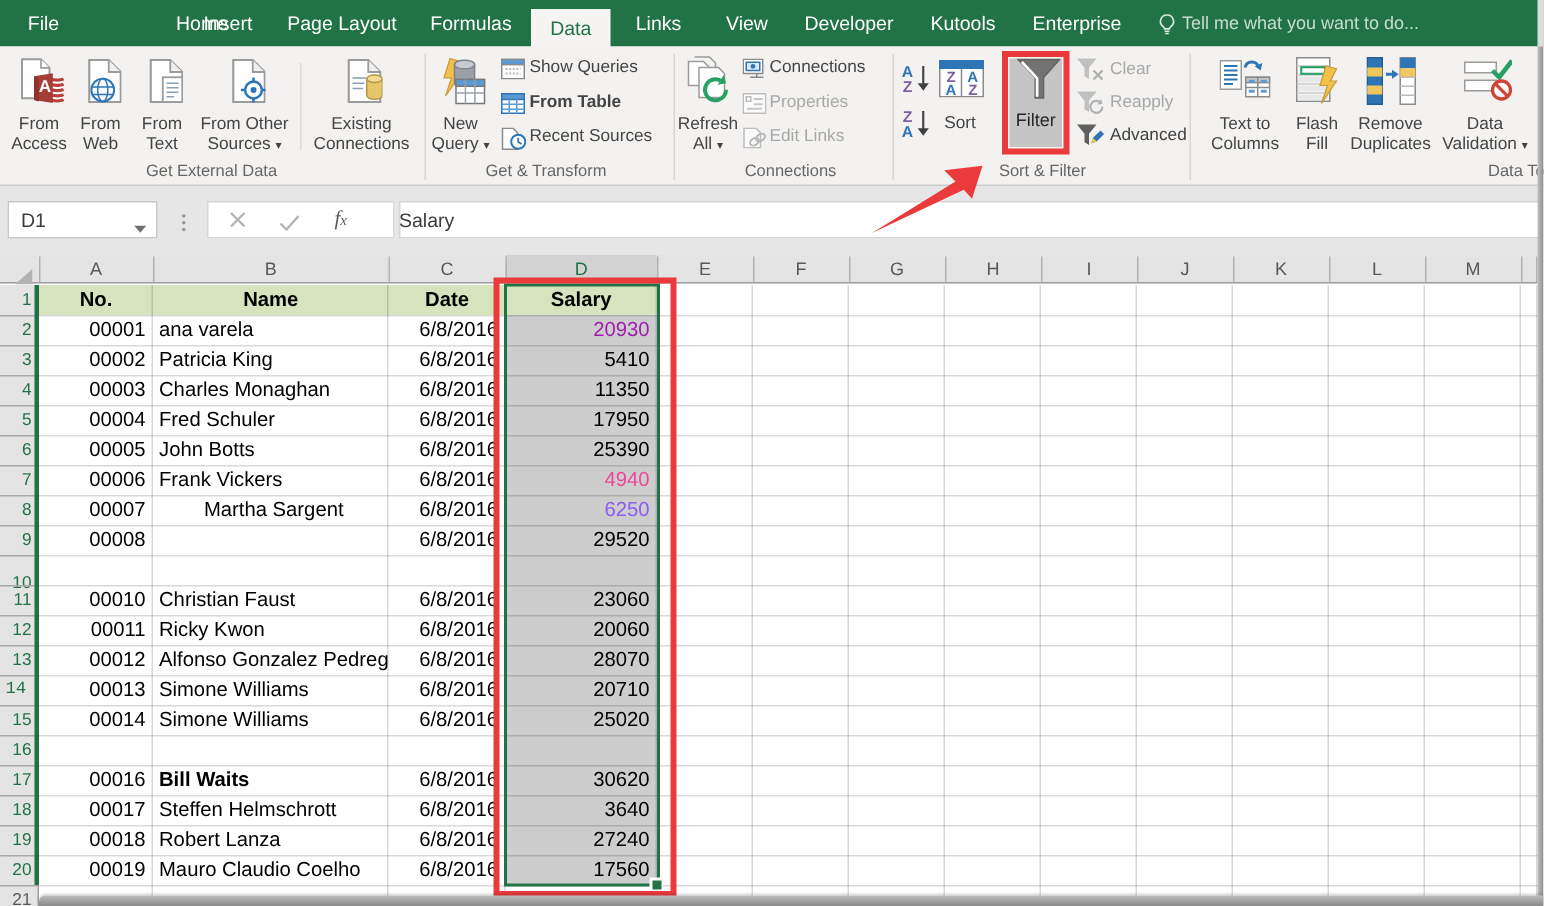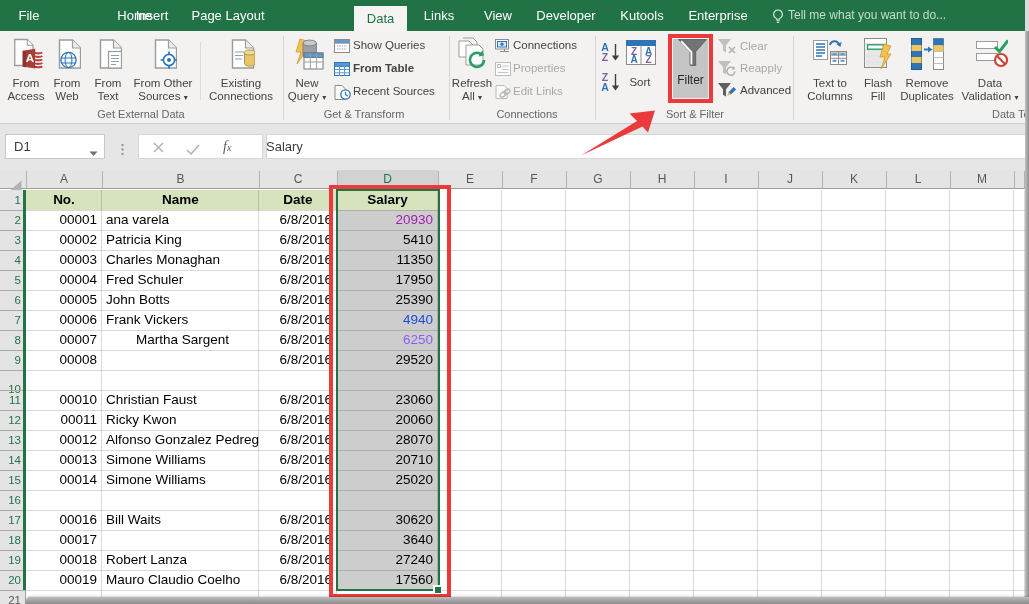--- a/index.html
+++ b/index.html
@@ -4,20 +4,21 @@
 html,body{width:1029px;height:604px;overflow:hidden;background:#fff;
 font-family:"Liberation Sans",sans-serif;}
 #app{position:absolute;left:0;top:0;width:1029px;height:604px;background:#fff;overflow:hidden}
 </style></head><body>
 <div id="app">
 <div style="position:absolute;left:0px;top:0px;width:1029px;height:31px;background:#217346;"></div>
 <div style="position:absolute;left:-31px;top:0px;width:120px;height:31px;font-size:13px;line-height:31px;color:#ffffff;text-align:center;font-weight:normal;white-space:nowrap;">File</div>
 <div style="position:absolute;left:32px;top:0px;width:120px;height:31px;font-size:13px;line-height:31px;color:#ffffff;text-align:right;font-weight:normal;white-space:nowrap;">Home</div>
 <div style="position:absolute;left:92px;top:0px;width:120px;height:31px;font-size:13px;line-height:31px;color:#ffffff;text-align:center;font-weight:normal;white-space:nowrap;">Insert</div>
 <div style="position:absolute;left:168px;top:0px;width:120px;height:31px;font-size:13px;line-height:31px;color:#ffffff;text-align:center;font-weight:normal;white-space:nowrap;">Page Layout</div>
+<div style="position:absolute;left:254px;top:0px;width:120px;height:31px;font-size:13px;line-height:31px;color:#ffffff;text-align:center;font-weight:normal;white-space:nowrap;">Formulas</div>
 <div style="position:absolute;left:379px;top:0px;width:120px;height:31px;font-size:13px;line-height:31px;color:#ffffff;text-align:center;font-weight:normal;white-space:nowrap;">Links</div>
 <div style="position:absolute;left:438px;top:0px;width:120px;height:31px;font-size:13px;line-height:31px;color:#ffffff;text-align:center;font-weight:normal;white-space:nowrap;">View</div>
 <div style="position:absolute;left:506px;top:0px;width:120px;height:31px;font-size:13px;line-height:31px;color:#ffffff;text-align:center;font-weight:normal;white-space:nowrap;">Developer</div>
 <div style="position:absolute;left:582px;top:0px;width:120px;height:31px;font-size:13px;line-height:31px;color:#ffffff;text-align:center;font-weight:normal;white-space:nowrap;">Kutools</div>
 <div style="position:absolute;left:658px;top:0px;width:120px;height:31px;font-size:13px;line-height:31px;color:#ffffff;text-align:center;font-weight:normal;white-space:nowrap;">Enterprise</div>
 <div style="position:absolute;left:354px;top:6px;width:53px;height:26px;background:#f5f4f3;"></div>
 <div style="position:absolute;left:354px;top:6px;width:53px;height:25px;font-size:13px;line-height:25px;color:#217346;text-align:center;font-weight:normal;white-space:nowrap;">Data</div>
 <div style="position:absolute;left:772px;top:9px;width:12px;height:15px;"><svg width="12" height="15" viewBox="0 0 12 15">
         <path d="M6 1a4.3 4.3 0 0 1 2.4 7.9c-.5.4-.8.9-.8 1.4H4.4c0-.5-.3-1-.8-1.4A4.3 4.3 0 0 1 6 1z" fill="none" stroke="#d9e9df" stroke-width="1.1"></path>
         <path d="M4.4 11.8h3.2M4.8 13.4h2.4" stroke="#d9e9df" stroke-width="1"></path>
@@ -306,21 +307,21 @@
 <div style="position:absolute;left:0px;top:350px;width:21px;height:20px;font-size:11.5px;line-height:20px;color:#217346;text-align:right;font-weight:normal;white-space:nowrap;">9</div>
 <div style="position:absolute;left:0px;top:370px;width:26px;height:1px;background:#a9a9a9;"></div>
 <div style="position:absolute;left:0px;top:379px;width:21px;height:20px;font-size:11.5px;line-height:20px;color:#217346;text-align:right;font-weight:normal;white-space:nowrap;">10</div>
 <div style="position:absolute;left:0px;top:390px;width:26px;height:1px;background:#a9a9a9;"></div>
 <div style="position:absolute;left:0px;top:390px;width:21px;height:20px;font-size:11.5px;line-height:20px;color:#217346;text-align:right;font-weight:normal;white-space:nowrap;">11</div>
 <div style="position:absolute;left:0px;top:410px;width:26px;height:1px;background:#a9a9a9;"></div>
 <div style="position:absolute;left:0px;top:410px;width:21px;height:20px;font-size:11.5px;line-height:20px;color:#217346;text-align:right;font-weight:normal;white-space:nowrap;">12</div>
 <div style="position:absolute;left:0px;top:430px;width:26px;height:1px;background:#a9a9a9;"></div>
 <div style="position:absolute;left:0px;top:430px;width:21px;height:20px;font-size:11.5px;line-height:20px;color:#217346;text-align:right;font-weight:normal;white-space:nowrap;">13</div>
 <div style="position:absolute;left:0px;top:450px;width:26px;height:1px;background:#a9a9a9;"></div>
-<div style="position:absolute;left:0px;top:450px;width:21px;height:20px;font-size:11.5px;line-height:20px;color:#217346;text-align:right;font-weight:normal;white-space:nowrap;">14</div>
+<div style="position:absolute;left:0px;top:450px;width:21px;height:20px;font-size:11.5px;line-height:20px;color:#217346;text-align:center;font-weight:normal;white-space:nowrap;font-family:Liberation Mono, monospace;">14</div>
 <div style="position:absolute;left:0px;top:470px;width:26px;height:1px;background:#a9a9a9;"></div>
 <div style="position:absolute;left:0px;top:470px;width:21px;height:20px;font-size:11.5px;line-height:20px;color:#217346;text-align:right;font-weight:normal;white-space:nowrap;">15</div>
 <div style="position:absolute;left:0px;top:490px;width:26px;height:1px;background:#a9a9a9;"></div>
 <div style="position:absolute;left:0px;top:490px;width:21px;height:20px;font-size:11.5px;line-height:20px;color:#217346;text-align:right;font-weight:normal;white-space:nowrap;">16</div>
 <div style="position:absolute;left:0px;top:510px;width:26px;height:1px;background:#a9a9a9;"></div>
 <div style="position:absolute;left:0px;top:510px;width:21px;height:20px;font-size:11.5px;line-height:20px;color:#217346;text-align:right;font-weight:normal;white-space:nowrap;">17</div>
 <div style="position:absolute;left:0px;top:530px;width:26px;height:1px;background:#a9a9a9;"></div>
 <div style="position:absolute;left:0px;top:530px;width:21px;height:20px;font-size:11.5px;line-height:20px;color:#217346;text-align:right;font-weight:normal;white-space:nowrap;">18</div>
 <div style="position:absolute;left:0px;top:550px;width:26px;height:1px;background:#a9a9a9;"></div>
 <div style="position:absolute;left:0px;top:550px;width:21px;height:20px;font-size:11.5px;line-height:20px;color:#217346;text-align:right;font-weight:normal;white-space:nowrap;">19</div>
@@ -387,21 +388,21 @@
 <div style="position:absolute;left:106px;top:270px;width:153px;height:20px;font-size:13.5px;line-height:20px;color:#000;text-align:left;font-weight:normal;white-space:nowrap;overflow:hidden;">Fred Schuler</div>
 <div style="position:absolute;left:259px;top:270px;width:73px;height:20px;font-size:13.5px;line-height:20px;color:#000;text-align:right;font-weight:normal;white-space:nowrap;">6/8/2016</div>
 <div style="position:absolute;left:337px;top:270px;width:96px;height:20px;font-size:13.5px;line-height:20px;color:#000;text-align:right;font-weight:normal;white-space:nowrap;">17950</div>
 <div style="position:absolute;left:26px;top:290px;width:71px;height:20px;font-size:13.5px;line-height:20px;color:#000;text-align:right;font-weight:normal;white-space:nowrap;">00005</div>
 <div style="position:absolute;left:106px;top:290px;width:153px;height:20px;font-size:13.5px;line-height:20px;color:#000;text-align:left;font-weight:normal;white-space:nowrap;overflow:hidden;">John Botts</div>
 <div style="position:absolute;left:259px;top:290px;width:73px;height:20px;font-size:13.5px;line-height:20px;color:#000;text-align:right;font-weight:normal;white-space:nowrap;">6/8/2016</div>
 <div style="position:absolute;left:337px;top:290px;width:96px;height:20px;font-size:13.5px;line-height:20px;color:#000;text-align:right;font-weight:normal;white-space:nowrap;">25390</div>
 <div style="position:absolute;left:26px;top:310px;width:71px;height:20px;font-size:13.5px;line-height:20px;color:#000;text-align:right;font-weight:normal;white-space:nowrap;padding-left:21px;">00006</div>
 <div style="position:absolute;left:106px;top:310px;width:153px;height:20px;font-size:13.5px;line-height:20px;color:#000;text-align:left;font-weight:normal;white-space:nowrap;overflow:hidden;">Frank Vickers</div>
 <div style="position:absolute;left:259px;top:310px;width:73px;height:20px;font-size:13.5px;line-height:20px;color:#000;text-align:right;font-weight:normal;white-space:nowrap;">6/8/2016</div>
-<div style="position:absolute;left:337px;top:310px;width:96px;height:20px;font-size:13.5px;line-height:20px;color:#1d4ed8;text-align:right;font-weight:normal;white-space:nowrap;">4940</div>
+<div style="position:absolute;left:337px;top:310px;width:96px;height:20px;font-size:13.5px;line-height:20px;color:#ec4899;text-align:right;font-weight:normal;white-space:nowrap;">4940</div>
 <div style="position:absolute;left:26px;top:330px;width:71px;height:20px;font-size:13.5px;line-height:20px;color:#000;text-align:right;font-weight:normal;white-space:nowrap;">00007</div>
 <div style="position:absolute;left:106px;top:330px;width:153px;height:20px;font-size:13.5px;line-height:20px;color:#000;text-align:center;font-weight:normal;white-space:nowrap;overflow:hidden;">Martha Sargent</div>
 <div style="position:absolute;left:259px;top:330px;width:73px;height:20px;font-size:13.5px;line-height:20px;color:#000;text-align:right;font-weight:normal;white-space:nowrap;">6/8/2016</div>
 <div style="position:absolute;left:337px;top:330px;width:96px;height:20px;font-size:13.5px;line-height:20px;color:#8b5cf6;text-align:right;font-weight:normal;white-space:nowrap;">6250</div>
 <div style="position:absolute;left:26px;top:350px;width:71px;height:20px;font-size:13.5px;line-height:20px;color:#000;text-align:right;font-weight:normal;white-space:nowrap;">00008</div>
 <div style="position:absolute;left:259px;top:350px;width:73px;height:20px;font-size:13.5px;line-height:20px;color:#000;text-align:right;font-weight:normal;white-space:nowrap;">6/8/2016</div>
 <div style="position:absolute;left:337px;top:350px;width:96px;height:20px;font-size:13.5px;line-height:20px;color:#000;text-align:right;font-weight:normal;white-space:nowrap;">29520</div>
 <div style="position:absolute;left:26px;top:390px;width:71px;height:20px;font-size:13.5px;line-height:20px;color:#000;text-align:right;font-weight:normal;white-space:nowrap;">00010</div>
 <div style="position:absolute;left:106px;top:390px;width:153px;height:20px;font-size:13.5px;line-height:20px;color:#000;text-align:left;font-weight:normal;white-space:nowrap;overflow:hidden;">Christian Faust</div>
 <div style="position:absolute;left:259px;top:390px;width:73px;height:20px;font-size:13.5px;line-height:20px;color:#000;text-align:right;font-weight:normal;white-space:nowrap;">6/8/2016</div>
@@ -416,24 +417,25 @@
 <div style="position:absolute;left:337px;top:430px;width:96px;height:20px;font-size:13.5px;line-height:20px;color:#000;text-align:right;font-weight:normal;white-space:nowrap;">28070</div>
 <div style="position:absolute;left:26px;top:450px;width:71px;height:20px;font-size:13.5px;line-height:20px;color:#000;text-align:right;font-weight:normal;white-space:nowrap;">00013</div>
 <div style="position:absolute;left:106px;top:450px;width:153px;height:20px;font-size:13.5px;line-height:20px;color:#000;text-align:left;font-weight:normal;white-space:nowrap;overflow:hidden;">Simone Williams</div>
 <div style="position:absolute;left:259px;top:450px;width:73px;height:20px;font-size:13.5px;line-height:20px;color:#000;text-align:right;font-weight:normal;white-space:nowrap;">6/8/2016</div>
 <div style="position:absolute;left:337px;top:450px;width:96px;height:20px;font-size:13.5px;line-height:20px;color:#000;text-align:right;font-weight:normal;white-space:nowrap;">20710</div>
 <div style="position:absolute;left:26px;top:470px;width:71px;height:20px;font-size:13.5px;line-height:20px;color:#000;text-align:right;font-weight:normal;white-space:nowrap;">00014</div>
 <div style="position:absolute;left:106px;top:470px;width:153px;height:20px;font-size:13.5px;line-height:20px;color:#000;text-align:left;font-weight:normal;white-space:nowrap;overflow:hidden;">Simone Williams</div>
 <div style="position:absolute;left:259px;top:470px;width:73px;height:20px;font-size:13.5px;line-height:20px;color:#000;text-align:right;font-weight:normal;white-space:nowrap;">6/8/2016</div>
 <div style="position:absolute;left:337px;top:470px;width:96px;height:20px;font-size:13.5px;line-height:20px;color:#000;text-align:right;font-weight:normal;white-space:nowrap;">25020</div>
 <div style="position:absolute;left:26px;top:510px;width:71px;height:20px;font-size:13.5px;line-height:20px;color:#000;text-align:right;font-weight:normal;white-space:nowrap;">00016</div>
-<div style="position:absolute;left:106px;top:510px;width:153px;height:20px;font-size:13.5px;line-height:20px;color:#000;text-align:left;font-weight:normal;white-space:nowrap;overflow:hidden;">Bill Waits</div>
+<div style="position:absolute;left:106px;top:510px;width:153px;height:20px;font-size:13.5px;line-height:20px;color:#000;text-align:left;font-weight:bold;white-space:nowrap;overflow:hidden;">Bill Waits</div>
 <div style="position:absolute;left:259px;top:510px;width:73px;height:20px;font-size:13.5px;line-height:20px;color:#000;text-align:right;font-weight:normal;white-space:nowrap;">6/8/2016</div>
 <div style="position:absolute;left:337px;top:510px;width:96px;height:20px;font-size:13.5px;line-height:20px;color:#000;text-align:right;font-weight:normal;white-space:nowrap;">30620</div>
 <div style="position:absolute;left:26px;top:530px;width:71px;height:20px;font-size:13.5px;line-height:20px;color:#000;text-align:right;font-weight:normal;white-space:nowrap;">00017</div>
+<div style="position:absolute;left:106px;top:530px;width:153px;height:20px;font-size:13.5px;line-height:20px;color:#000;text-align:left;font-weight:normal;white-space:nowrap;overflow:hidden;">Steffen Helmschrott</div>
 <div style="position:absolute;left:259px;top:530px;width:73px;height:20px;font-size:13.5px;line-height:20px;color:#000;text-align:right;font-weight:normal;white-space:nowrap;">6/8/2016</div>
 <div style="position:absolute;left:337px;top:530px;width:96px;height:20px;font-size:13.5px;line-height:20px;color:#000;text-align:right;font-weight:normal;white-space:nowrap;">3640</div>
 <div style="position:absolute;left:26px;top:550px;width:71px;height:20px;font-size:13.5px;line-height:20px;color:#000;text-align:right;font-weight:normal;white-space:nowrap;">00018</div>
 <div style="position:absolute;left:106px;top:550px;width:153px;height:20px;font-size:13.5px;line-height:20px;color:#000;text-align:left;font-weight:normal;white-space:nowrap;overflow:hidden;">Robert Lanza</div>
 <div style="position:absolute;left:259px;top:550px;width:73px;height:20px;font-size:13.5px;line-height:20px;color:#000;text-align:right;font-weight:normal;white-space:nowrap;">6/8/2016</div>
 <div style="position:absolute;left:337px;top:550px;width:96px;height:20px;font-size:13.5px;line-height:20px;color:#000;text-align:right;font-weight:normal;white-space:nowrap;">27240</div>
 <div style="position:absolute;left:26px;top:570px;width:71px;height:20px;font-size:13.5px;line-height:20px;color:#000;text-align:right;font-weight:normal;white-space:nowrap;">00019</div>
 <div style="position:absolute;left:106px;top:570px;width:153px;height:20px;font-size:13.5px;line-height:20px;color:#000;text-align:left;font-weight:normal;white-space:nowrap;overflow:hidden;">Mauro Claudio Coelho</div>
 <div style="position:absolute;left:259px;top:570px;width:73px;height:20px;font-size:13.5px;line-height:20px;color:#000;text-align:right;font-weight:normal;white-space:nowrap;">6/8/2016</div>
 <div style="position:absolute;left:337px;top:570px;width:96px;height:20px;font-size:13.5px;line-height:20px;color:#000;text-align:right;font-weight:normal;white-space:nowrap;">17560</div>

